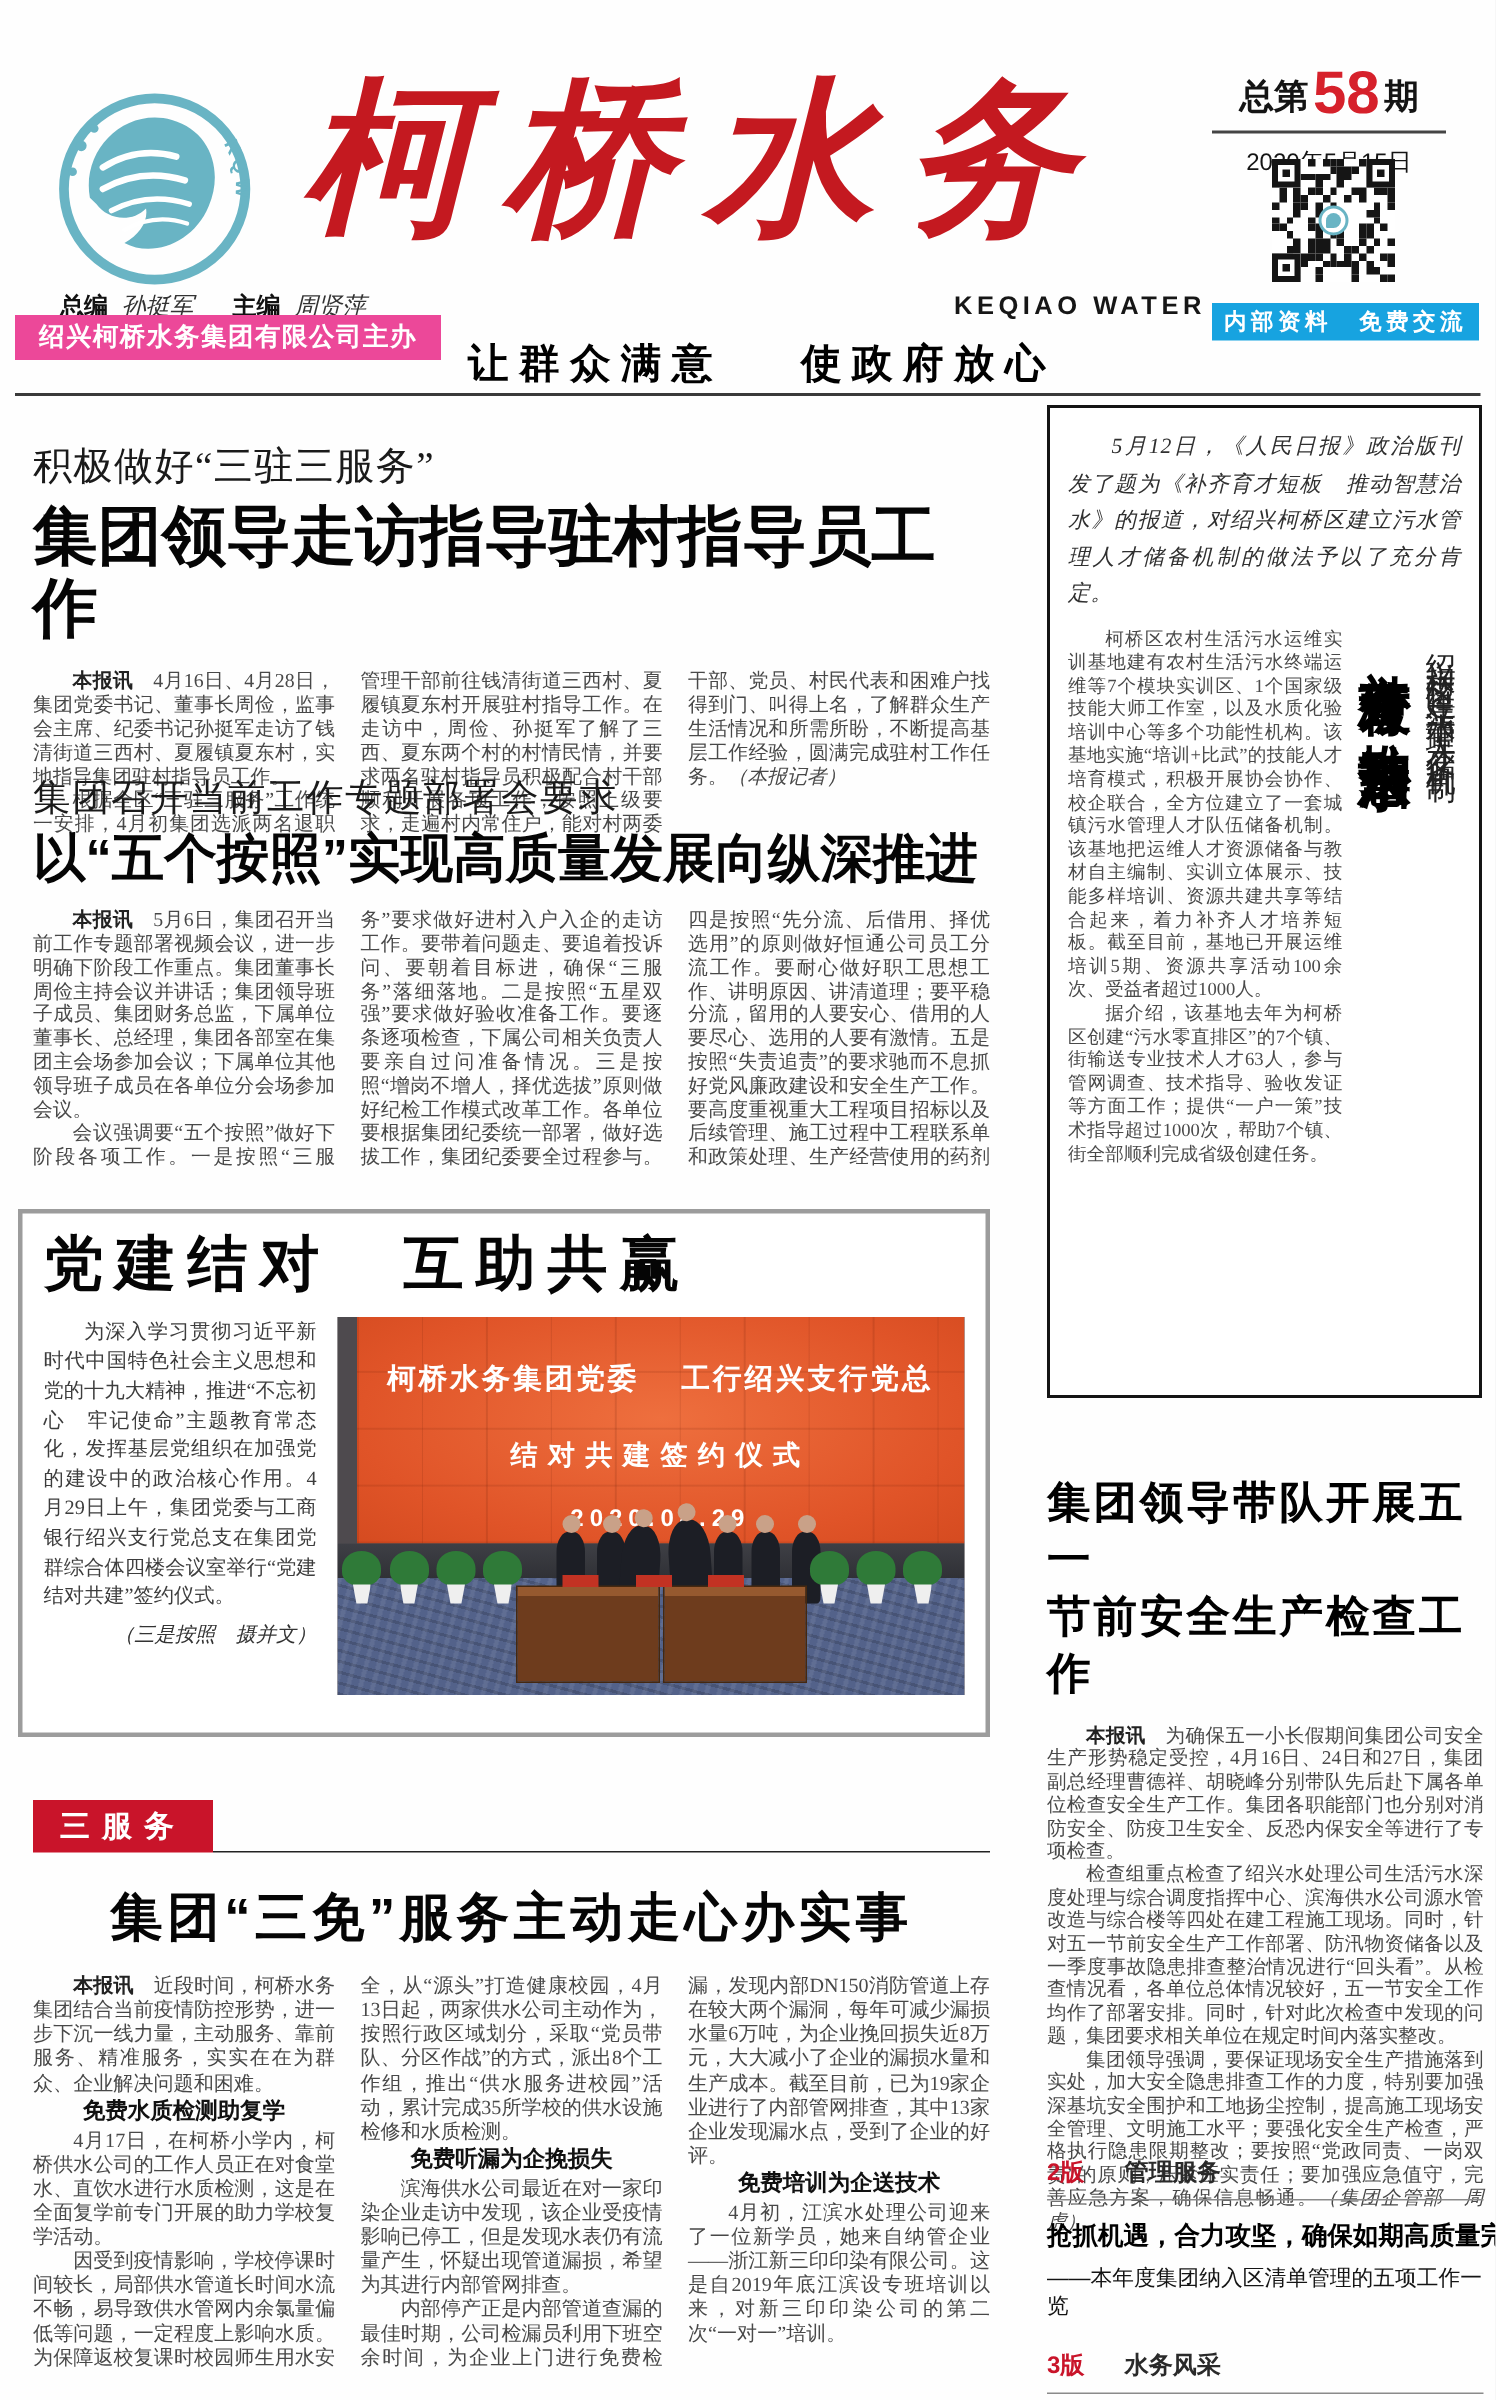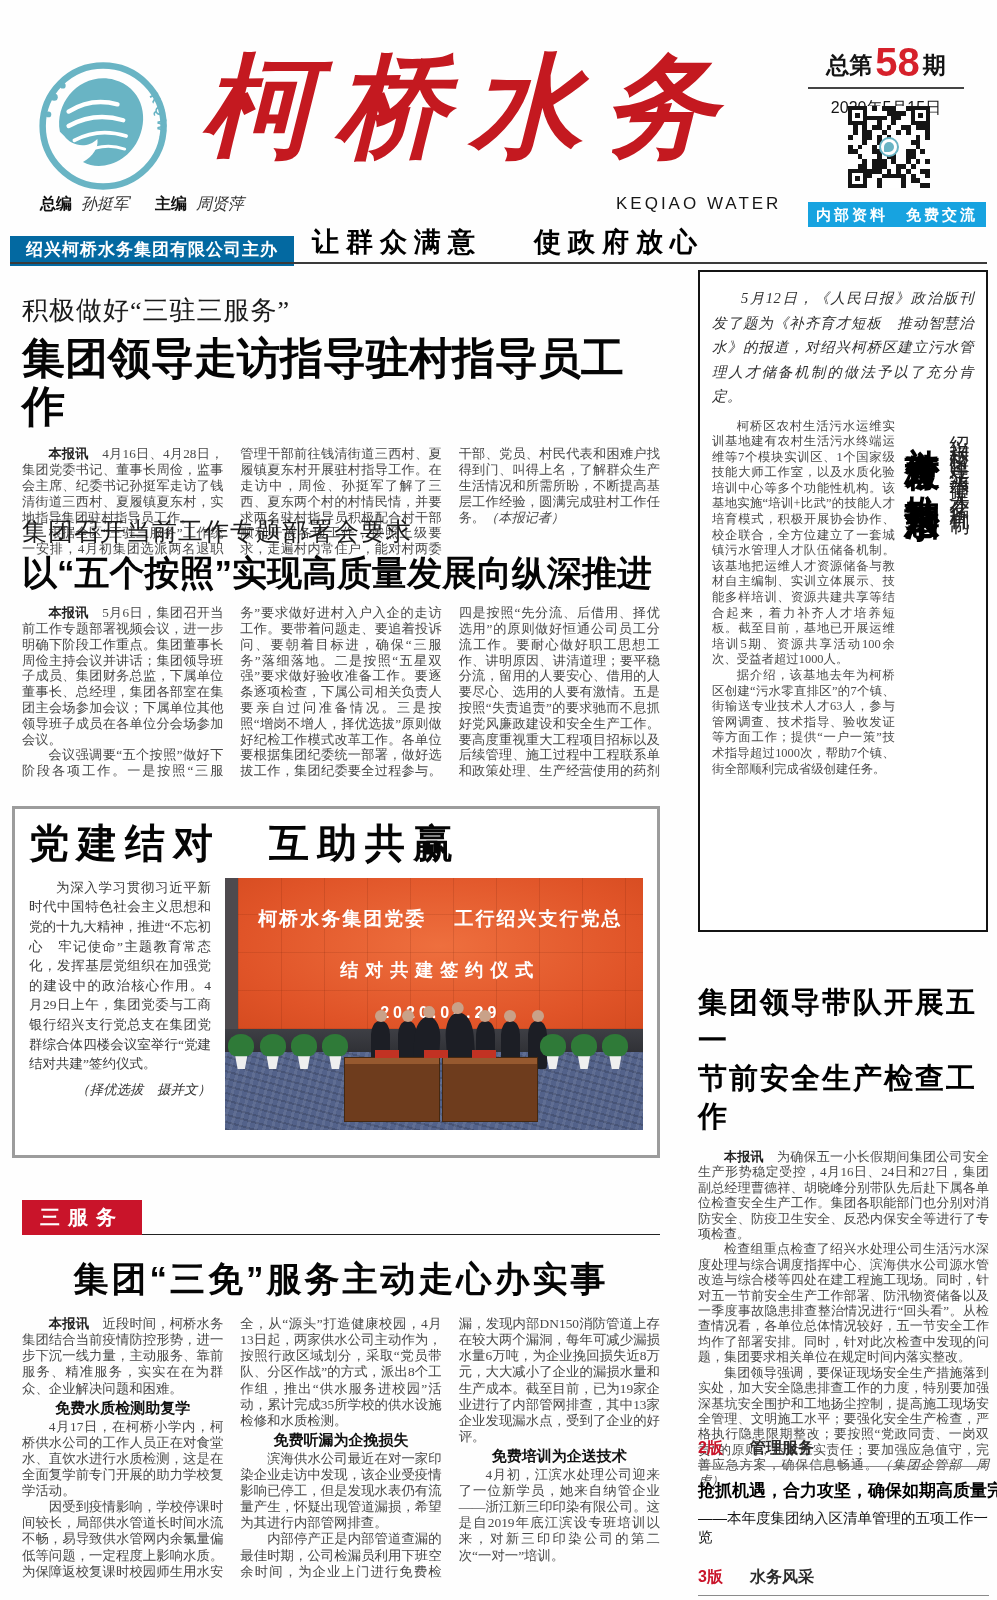--- a/index.html
+++ b/index.html
@@ -7,38 +7,38 @@
 .page{position:relative;width:997px;height:1600px;margin:0 auto;background:#fefefe;overflow:hidden;color:#474747}
 
 
 .logo{position:absolute;left:34px;top:54px;width:144px;height:144px}
 .paper-title{position:absolute;left:140px;top:20px;width:660px;height:172px;line-height:172px;text-align:center;
   font-family:"DejaVu Serif","Liberation Serif",serif;font-style:italic;font-weight:bold;
   font-size:112px;letter-spacing:22px;color:#c41920;white-space:nowrap}
 .editors{position:absolute;left:40px;top:194px;font-size:16px;color:#222}
 .editors b{font-family:"Liberation Sans","DejaVu Sans",sans-serif;margin-right:9px;color:#111}
 .editors .kai{font-style:italic;margin-right:22px;color:#333}
-.title-en{position:absolute;left:616px;top:194px;font-family:"Liberation Sans","DejaVu Sans",sans-serif;
-  font-size:17px;font-weight:400;letter-spacing:3px;color:#161616}
+.title-en{position:absolute;left:636px;top:194px;font-family:"Liberation Sans","DejaVu Sans",sans-serif;
+  font-size:17px;font-weight:700;letter-spacing:3px;color:#161616}
 .issue{position:absolute;left:808px;top:40px;width:156px;text-align:center;font-family:"Liberation Sans","DejaVu Sans",sans-serif;color:#141414}
 .issue-line{font-size:23px;font-weight:700;padding-bottom:2px;border-bottom:2px solid #444}
 .issue-no{font-size:40px;color:#d6212b;padding:0 3px;vertical-align:-3px}
 .issue-date{margin-top:9px;font-size:16px}
 .qr{position:absolute;left:848px;top:106px;width:82px;height:82px;background:#fff}
 .qr-grid{display:grid;grid-template-columns:repeat(17,1fr);grid-template-rows:repeat(17,1fr);width:100%;height:100%}
 .qr-grid i.b{background:#151515}
 .qf{position:absolute;width:19px;height:19px;border:4px solid #151515;background:#fff}
 .qf::before{content:"";position:absolute;left:3px;top:3px;width:5px;height:5px;background:#151515}
 .qf.f1{left:0;top:0}.qf.f2{right:0;top:0}.qf.f3{left:0;bottom:0}
 .qlogo{position:absolute;left:31px;top:31px;width:20px;height:20px;border-radius:50%;background:#fff;border:2px solid #69b4c4}
 .qlogo::before{content:"";position:absolute;left:3px;top:3px;width:10px;height:10px;border-radius:50% 50% 50% 10%;background:#69b4c4}
 .infobar{position:absolute;left:808px;top:202px;width:178px;height:25px;background:#17a3e0;color:#fff;
   font-family:"Liberation Sans","DejaVu Sans",sans-serif;font-weight:700;font-size:15px;line-height:25px;text-align:center;letter-spacing:3px}
-.pubbar{position:absolute;left:10px;top:236px;width:284px;height:30px;background:#0369a1;color:#fff;
-  font-family:Liberation Mono, monospace;font-weight:700;font-size:17px;line-height:30px;text-align:center;letter-spacing:1px}
+.pubbar{position:absolute;left:10px;top:210px;width:284px;height:30px;background:#ec4899;color:#fff;
+  font-family:Liberation Sans, sans-serif;font-weight:700;font-size:17px;line-height:30px;text-align:center;letter-spacing:1px}
 .slogans{position:absolute;left:312px;top:224px;font-family:"Liberation Sans","DejaVu Sans",sans-serif;
   font-weight:700;font-size:27px;letter-spacing:7px;color:#000;white-space:nowrap}
 .slogans span+span{margin-left:52px}
 .mast-rule{position:absolute;left:10px;top:262px;width:977px;height:2px;background:#3a3a3a}
 
 
 .kicker{font-size:26px;color:#1a1a1a;letter-spacing:1px}
 h1.head{font-family:"Liberation Sans","DejaVu Sans",sans-serif;color:#050505;line-height:1.12}
 .cols3{column-count:3;column-gap:17px;font-size:13.2px;line-height:15.8px;color:#484848;text-align:justify;overflow:hidden}
 .cols3 p,.box-body p,.safety-body p,.pb-text p{text-indent:2em}
@@ -479,21 +479,21 @@
       <p><b class="lede">本报讯</b><span>　5月6日，集团召开当前工作专题部署视频会议，进一步明确下阶段工作重点。集团董事长周俭主持会议并讲话；集团领导班子成员、集团财务总监，下属单位董事长、总经理，集团各部室在集团主会场参加会议；下属单位其他领导班子成员在各单位分会场参加会议。</span></p>
       <p><span>会议强调要“五个按照”做好下阶段各项工作。一是按照“三服务”要求做好进村入户入企的走访工作。要带着问题走、要追着投诉问、要朝着目标进，确保“三服务”落细落地。二是按照“五星双强”要求做好验收准备工作。要逐条逐项检查，下属公司相关负责人要亲自过问准备情况。三是按照“增岗不增人，择优选拔”原则做好纪检工作模式改革工作。各单位要根据集团纪委统一部署，做好选拔工作，集团纪委要全过程参与。四是按照“先分流、后借用、择优选用”的原则做好恒通公司员工分流工作。要耐心做好职工思想工作、讲明原因、讲清道理；要平稳分流，留用的人要安心、借用的人要尽心、选用的人要有激情。五是按照“失责追责”的要求驰而不息抓好党风廉政建设和安全生产工作。要高度重视重大工程项目招标以及后续管理、施工过程中工程联系单和政策处理、生产经营使用的药剂和设施设备等物资的采购等重点领域；各单位、各部室主要负责人要高度重视安全生产工作。</span></p>
     </div>
   </article>
 
   <article class="photobox">
     <h1 class="head">党建结对　互助共赢</h1>
     <div class="pb-flex">
       <div class="pb-text">
         <p>为深入学习贯彻习近平新时代中国特色社会主义思想和党的十九大精神，推进“不忘初心　牢记使命”主题教育常态化，发挥基层党组织在加强党的建设中的政治核心作用。4月29日上午，集团党委与工商银行绍兴支行党总支在集团党群综合体四楼会议室举行“党建结对共建”签约仪式。</p>
-        <div class="pb-byline">（择优选拔　摄并文）</div>
+        <div class="pb-byline">（三是按照　摄并文）</div>
       </div>
       <div class="photo">
         <div class="ph-sidewall"></div>
         <div class="ph-screen"></div>
         <div class="ph-txt ph-t1">柯桥水务集团党委　 工行绍兴支行党总</div>
         <div class="ph-txt ph-t2">结对共建签约仪式</div>
         <div class="ph-txt ph-t3">2020.04.29</div>
         <div class="ph-band"></div>
         <div class="ph-floor"></div>
         <span class="person p-s" style="left:35%"></span>

